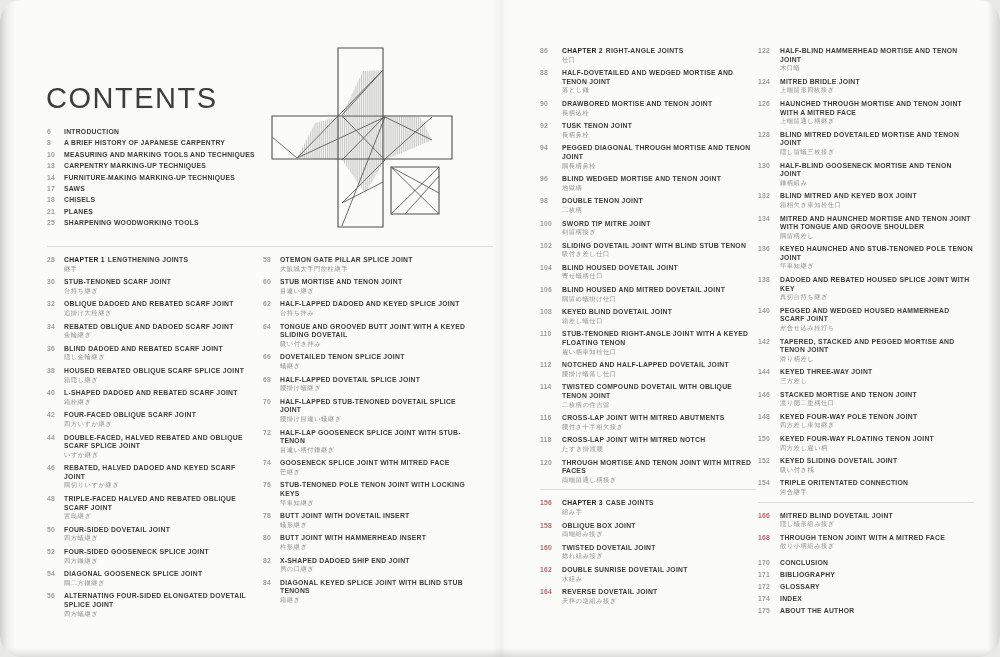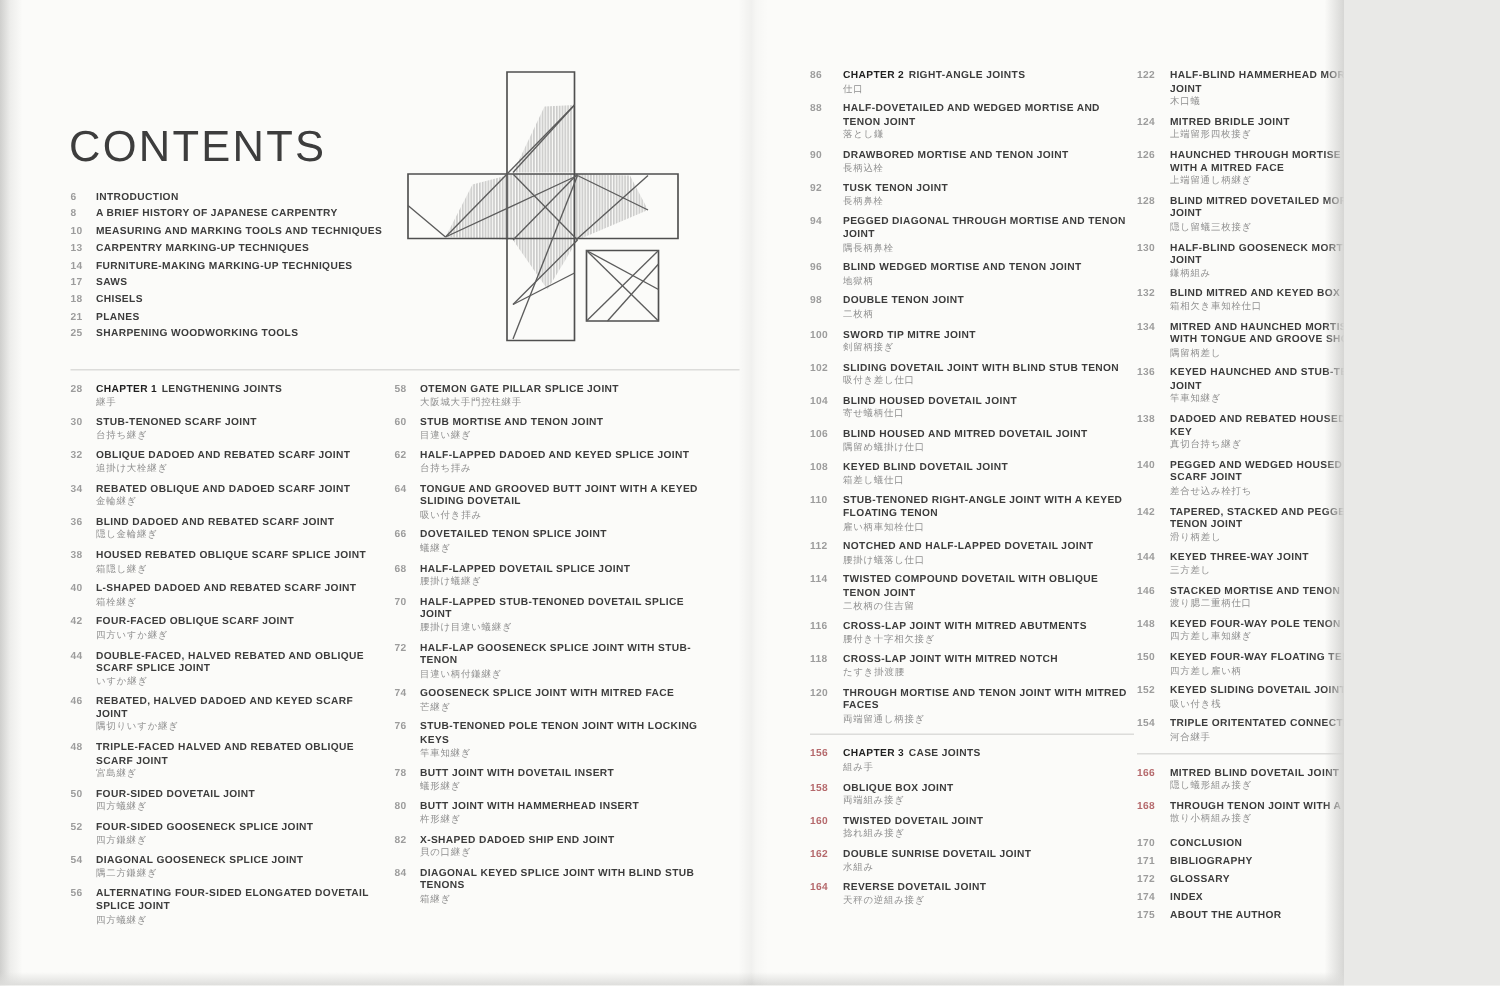--- a/index.html
+++ b/index.html
@@ -1,17 +1,17 @@
 <!DOCTYPE html>
 <html><head>
 <meta charset="utf-8">
 <style>
   html,body{margin:0;padding:0;}
   body{width:1000px;height:657px;font-family:"Liberation Sans",sans-serif;background:#e9e9e7;}
-  .spread{position:relative;width:896px;height:657px;background:#fbfbf9;overflow:hidden;
+  .spread{position:relative;width:1000px;height:657px;background:#fbfbf9;overflow:hidden;border-radius:21px;
     --accent:#b5696c;--ink:#3c3c3c;--number:#9c9c9c;--jp:#8f8f8f;--divider:#dcdcda;}
   
   .edge-l{position:absolute;left:0;top:0;bottom:0;width:15px;background:linear-gradient(90deg,#cfcfcd 0%,#ededeb 45%,rgba(251,251,249,0) 100%);}
   .edge-r{position:absolute;right:0;top:0;bottom:0;width:13px;background:linear-gradient(270deg,#d6d6d4 0%,rgba(251,251,249,0) 100%);}
   .edge-b{position:absolute;left:0;right:0;bottom:0;height:9px;background:linear-gradient(0deg,#dddddb 0%,rgba(251,251,249,0) 100%);}
   .spine{position:absolute;left:492px;top:0;bottom:0;width:20px;background:linear-gradient(90deg,rgba(0,0,0,0) 0%,rgba(0,0,0,0.045) 45%,rgba(0,0,0,0.02) 60%,rgba(0,0,0,0) 100%);}
   
   h1{position:absolute;left:46px;top:82px;margin:0;font-size:29px;font-weight:400;
      letter-spacing:1.5px;color:#3d3d3d;}
   

